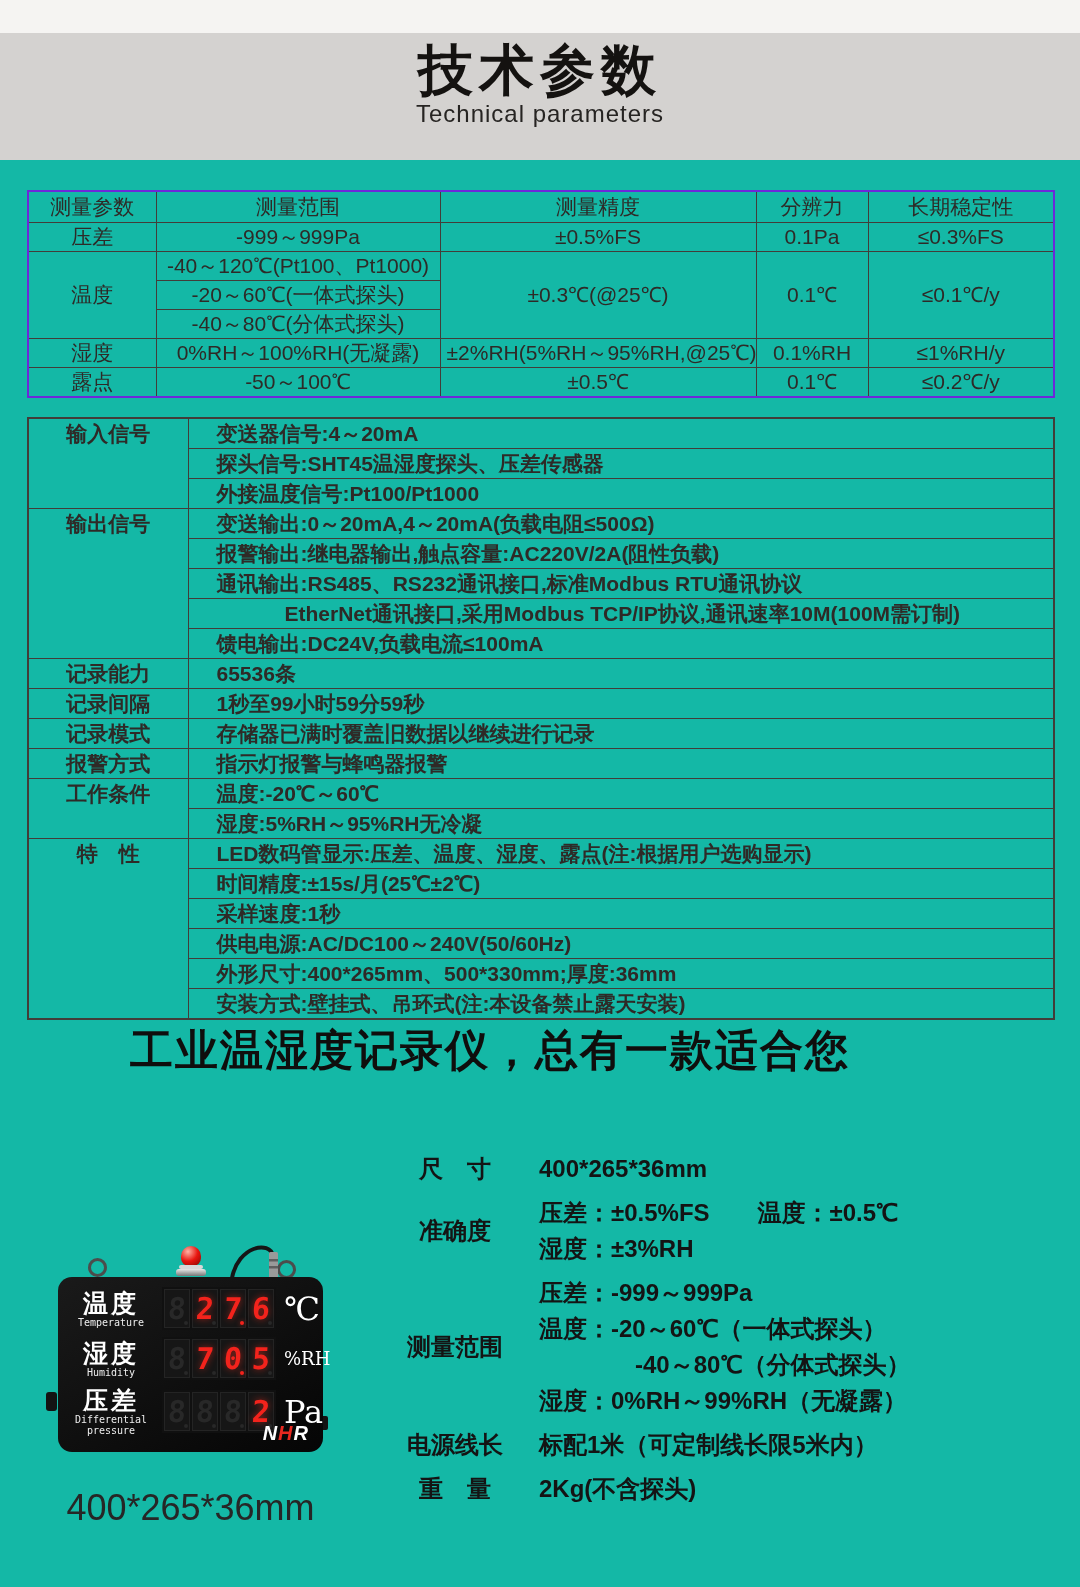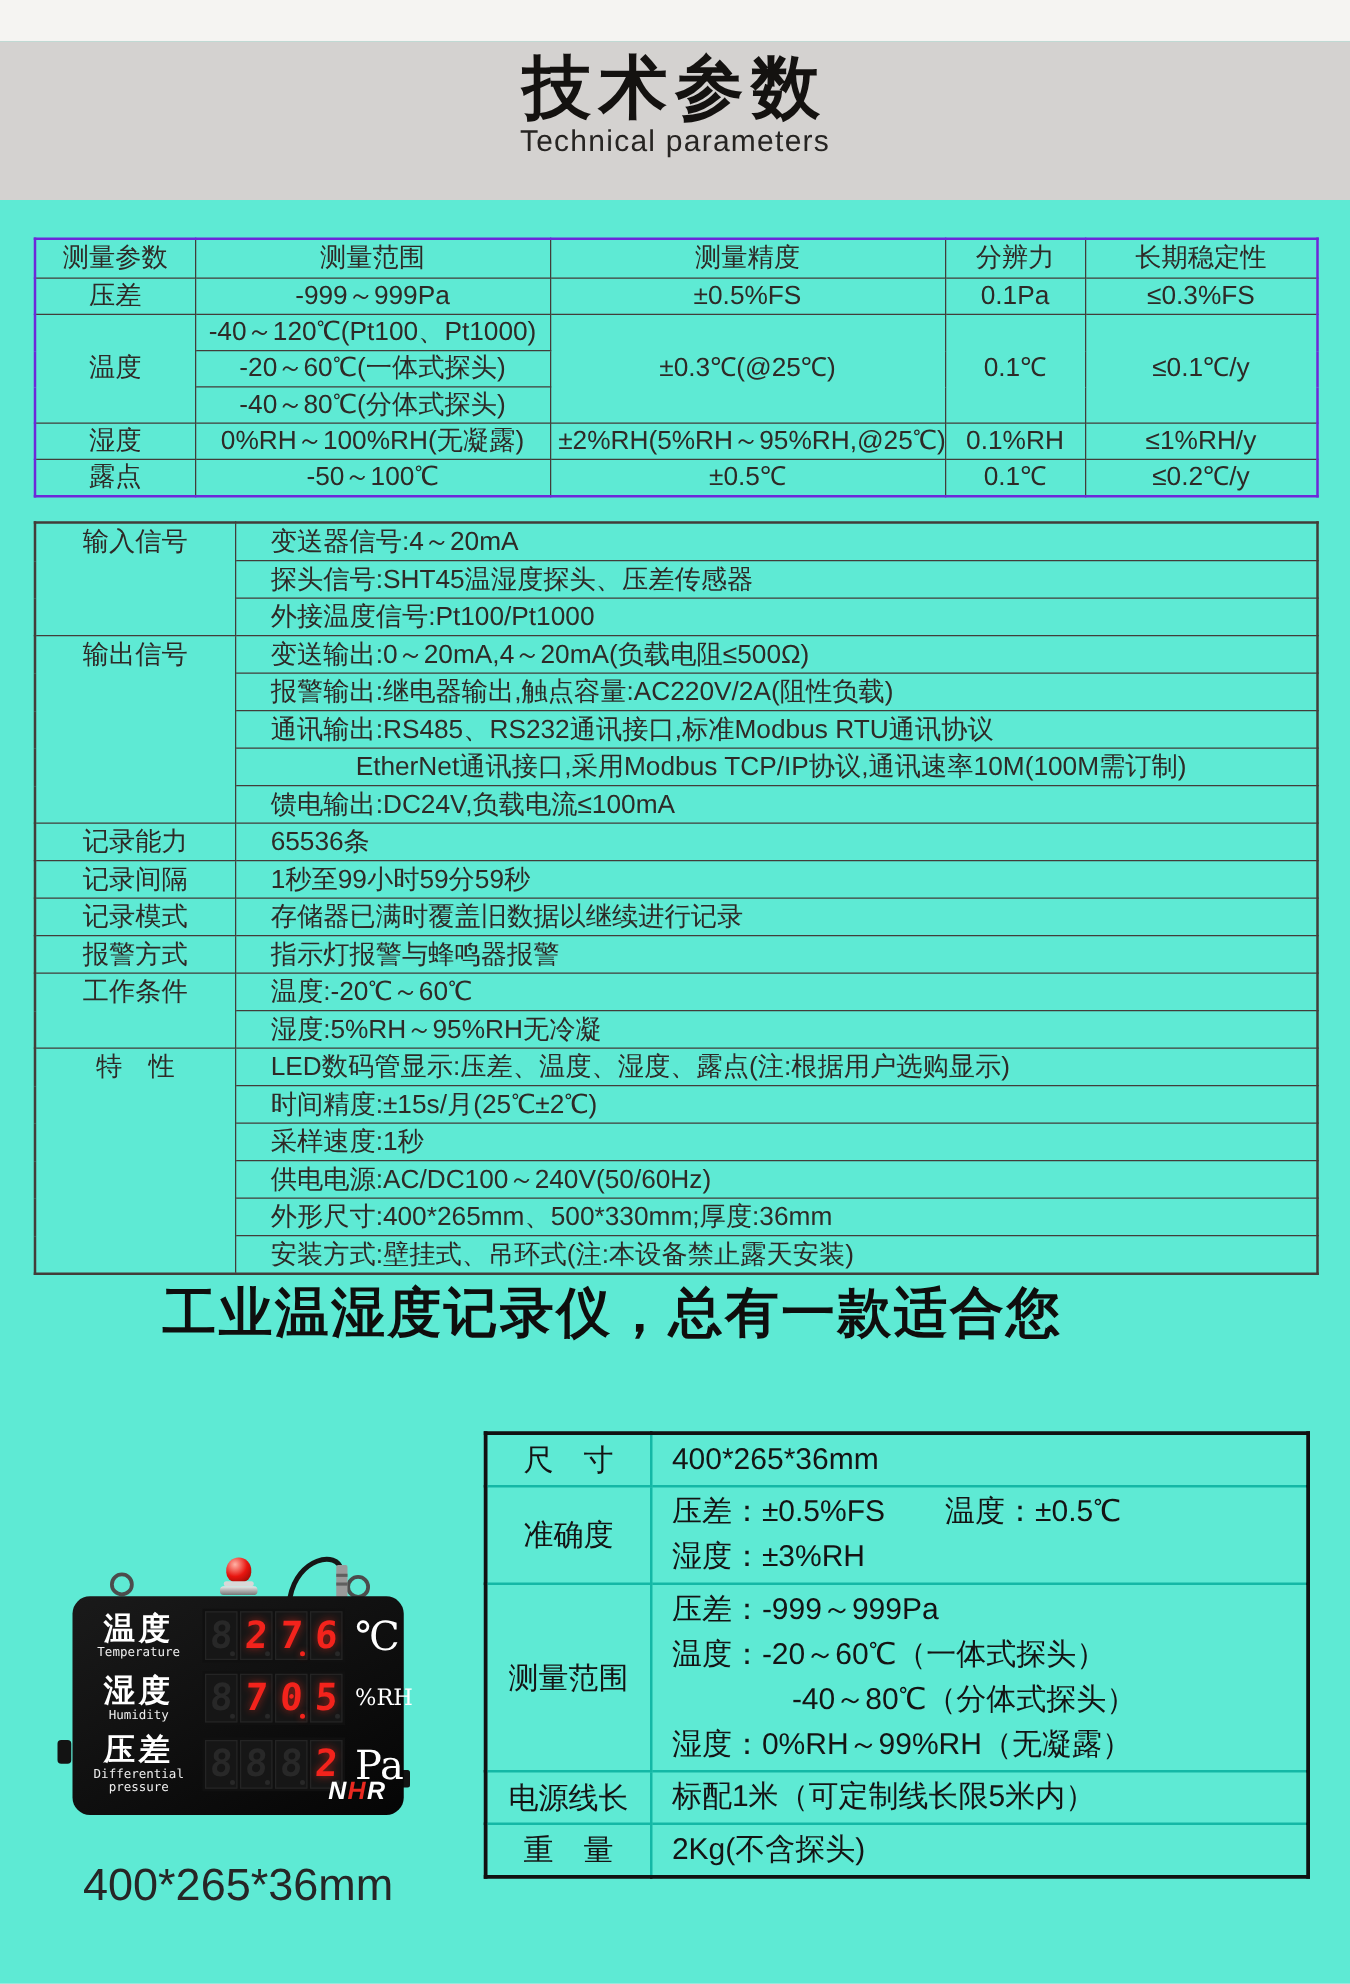--- a/index.html
+++ b/index.html
@@ -1,32 +1,32 @@
 <!DOCTYPE html>
 <html><head>
 <meta charset="utf-8">
 <style>
   html,body{margin:0;padding:0;background:#eae9e7;}
-  .page{position:relative;width:1080px;height:1587px;background:#5eead4;overflow:hidden;
+  .page{position:relative;width:1080px;height:1587px;background:#14b8a6;overflow:hidden;
         font-family:"Liberation Sans",sans-serif;color:#2e2a27;}
   .top-strip{position:absolute;left:0;top:0;width:1080px;height:33px;background:#f5f4f2;}
   .band{position:absolute;left:0;top:33px;width:1080px;height:127px;background:#d4d2d0;text-align:center;}
   .title{margin:6px 0 0;font-size:55px;font-weight:900;letter-spacing:6px;color:#141210;line-height:1.15;}
   .title-en{font-size:24px;color:#262422;letter-spacing:1px;margin-top:-2px;}
 
   
   table{border-collapse:collapse;table-layout:fixed;}
   .t1,.t2{position:absolute;left:27px;background:transparent;}
   .t1{top:190px;width:1026px;border:2px solid #6d28d9;}
   .t2{top:417px;width:1026px;border:2px solid #423d39;}
   .t1 td,.t2 td{border:1px solid #423d39;font-size:21px;color:#2e2a27;padding:0 6px;
                 overflow:hidden;white-space:nowrap;}
   .t1 td{text-align:center;height:28px;line-height:28px;}
   .t1 tr.head td{height:30px;line-height:30px;}
-  .t2 td{height:29px;line-height:29px;}
+  .t2 td{height:29px;line-height:29px;font-weight:bold;}
   .t2 td.glabel{text-align:center;vertical-align:top;}
   .t2 td.val{text-align:left;padding-left:28px;}
   .t2 td.val.indent{padding-left:96px;}
 
   
   .promo-head{position:absolute;left:0;top:1022px;width:980px;text-align:center;
               font-size:43px;font-weight:800;color:#0f0e0d;letter-spacing:2px;}
   .promo-sub{position:absolute;left:0;top:1084px;width:1080px;text-align:center;
              font-size:27px;font-weight:600;color:#111;}
 
@@ -61,21 +61,21 @@
   .dunit{font-family:"DejaVu Serif",serif;color:#fff;flex:none;}
   .u-big{font-size:32px;} .u-small{font-size:18px;}
   .brand{position:absolute;right:14px;bottom:7px;font-style:italic;font-weight:900;
          font-size:20px;letter-spacing:1px;color:#fff;}
   .brand .h{color:#e82920;}
   .dev-caption{position:absolute;left:58px;top:1487px;width:265px;text-align:center;
                font-size:36px;color:#262626;}
 
   
   .t3{position:absolute;left:387px;top:1145px;width:658px;border:3px solid #111;}
-  .t3 td{border:2px solid #14b8a6;font-size:24px;font-weight:400;color:#141414;vertical-align:middle;}
+  .t3 td{border:4px solid #14b8a6;font-size:24px;font-weight:700;color:#141414;vertical-align:middle;}
   .t3 td.lbl{text-align:center;padding:0 4px;}
   .t3 td.v{padding:2px 4px 2px 16px;}
   .t3 .line{line-height:36px;white-space:nowrap;}
 </style>
 </head>
 <body>
 
 <div class="page">
 
   <div class="top-strip"></div>

